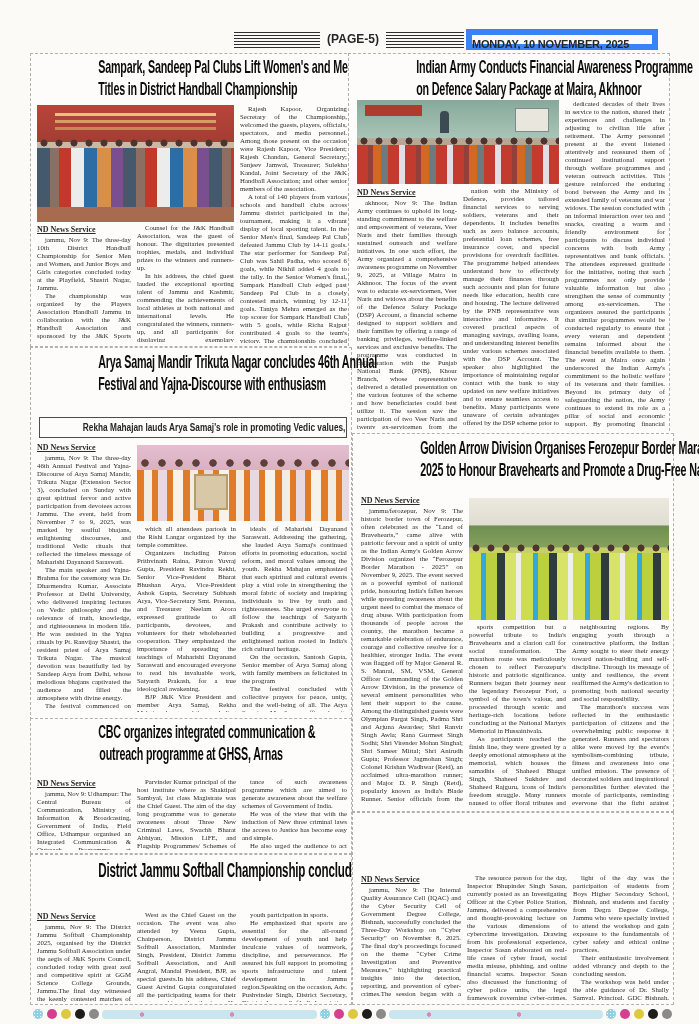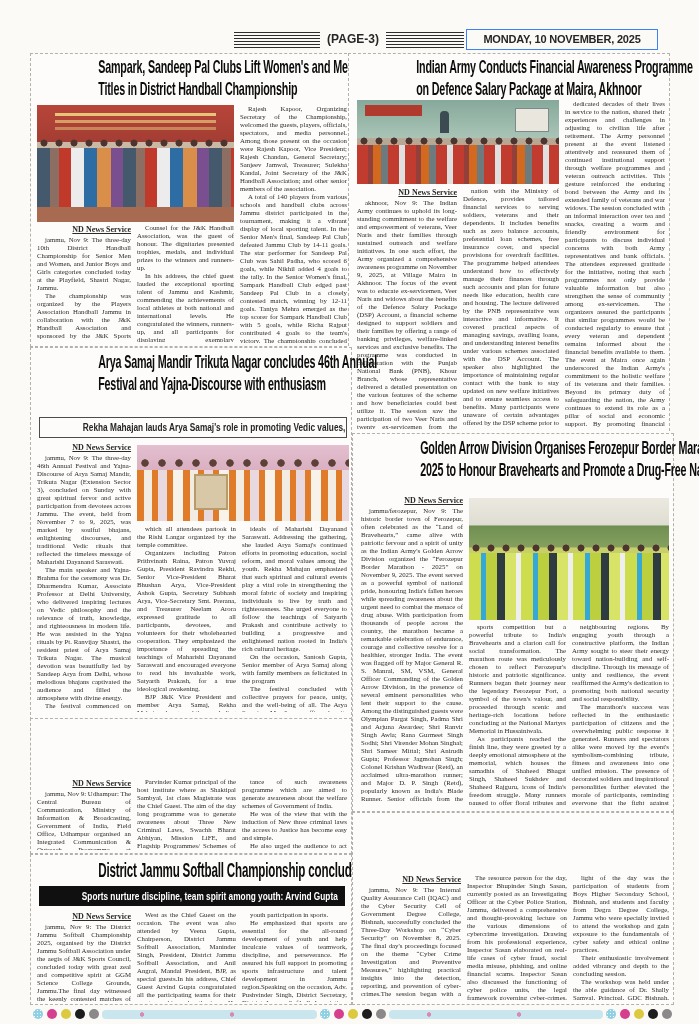--- a/index.html
+++ b/index.html
@@ -5,38 +5,38 @@
   html,body{margin:0;padding:0;background:#e9e7e2;}
   .page{position:relative;width:699px;height:1024px;background:#fbfaf7;overflow:hidden;
         font-family:"Liberation Serif",serif;color:#262626;}
   
   .mast-black{position:absolute;left:36px;top:29px;width:194px;height:21px;background:#141414;
       color:#fff;font-family:"Liberation Sans",sans-serif;font-weight:700;font-size:11.5px;
       line-height:21px;padding-left:7px;box-sizing:border-box;letter-spacing:-0.2px;}
   .stripes{position:absolute;height:16px;top:32px;background:repeating-linear-gradient(#2e2e2e 0 1.3px,transparent 1.3px 3px);}
   .page-label{position:absolute;left:322px;top:29px;width:62px;height:21px;text-align:center;
       font-family:"Liberation Sans",sans-serif;font-weight:700;font-size:12px;line-height:21px;background:#fbfaf7;}
-  .date-box{position:absolute;left:466px;top:29px;width:192px;height:21px;border:1px solid #3b82f6;
-      box-sizing:border-box;text-align:center;font-family:"Liberation Sans",sans-serif;font-weight:700;
+  .date-box{position:absolute;left:466px;top:29px;width:192px;height:21px;border:6px solid #3b82f6;
+      box-sizing:border-box;text-align:left;font-family:"Liberation Sans",sans-serif;font-weight:700;
       font-size:11px;line-height:19px;background:#fbfaf7;letter-spacing:-0.2px;}
   
   .article{position:absolute;border:1px dashed #b3b1ab;box-sizing:border-box;background:#fdfcfa;}
   .headline{position:absolute;left:0;right:0;text-align:center;font-family:"Liberation Sans",sans-serif;
       font-weight:700;color:#0c0c0c;}
   .headline p{margin:0;white-space:nowrap;transform:scaleX(.58);transform-origin:center;
       font-size:18.5px;line-height:22px;letter-spacing:-0.3px;}
   .headline.big p{font-size:20px;line-height:24px;}
   .subhead-box{position:absolute;border:1px solid #4c4c4c;background:#fdfcfa;text-align:center;overflow:hidden;}
   .subhead-box p,.subhead-bar p{margin:0;white-space:nowrap;transform:scaleX(.72);transform-origin:center;
       font-family:"Liberation Sans",sans-serif;font-weight:700;font-size:11.5px;line-height:19px;}
   .subhead-bar{position:absolute;background:#101010;color:#fff;text-align:center;overflow:hidden;}
   .col{position:absolute;overflow:hidden;font-size:6.8px;line-height:8px;text-align:justify;color:#2b2b2b;}
   .col p{margin:0;text-indent:8px;}
   .byline{font-family:"Liberation Serif",serif;font-weight:700;font-size:8px;line-height:11px;
-      text-align:right;text-decoration:underline;margin-bottom:1px;}
+      text-align:left;text-decoration:underline;margin-bottom:1px;}
   
   .photo{position:absolute;overflow:hidden;background:#c9b8a4;}
   .ph-heads{position:absolute;left:0;right:0;height:12px;
       background-image:radial-gradient(circle at 7px 6px,#4e342e 3.2px,transparent 3.8px);
       background-size:15px 12px;background-repeat:repeat-x;}
   .photo-handball .ph-banner{position:absolute;top:0;left:0;right:0;height:32%;background:linear-gradient(#b8453a,#a33d33);}
   .photo-handball .ph-bannertext{position:absolute;top:8px;left:9%;right:9%;height:3px;
       background:rgba(240,220,130,.85);box-shadow:0 7px 0 rgba(240,220,130,.6),0 14px 0 rgba(240,220,130,.45);}
   .photo-handball .ph-heads{top:27%;}
   .photo-handball .ph-crowd{position:absolute;top:37%;bottom:13%;left:0;right:0;
@@ -69,21 +69,21 @@
   .dot.g{background:#8a8a8a;}
   .cbar{flex:1;height:9px;background:#c9e6ee;border-radius:4px;
       background-image:radial-gradient(circle at 40px 4.5px,#d98ab0 2px,transparent 2.3px);background-size:90px 9px;}
 </style>
 </head>
 <body>
 
 <div class="page">
 
   <div class="stripes" style="left:234px;width:86px;"></div>
-  <div class="page-label">(PAGE-3)</div>
+  <div class="page-label">(PAGE-5)</div>
   <div class="stripes" style="left:386px;width:78px;"></div>
   <div class="date-box">MONDAY, 10 NOVEMBER, 2025</div>
 
   <div class="article" style="left:30px;top:53px;width:322px;height:294px;">
     <div class="headline" style="top:2px;">
         <p>Sampark, Sandeep Pal Clubs Lift Women's and Men's</p>
         <p>Titles in District Handball Championship</p>
       </div>
     <div class="photo photo-handball" style="left:6px;top:51px;width:197px;height:117px;">
       <div class="ph-banner">
@@ -188,43 +188,44 @@
         <p>sports competition but a powerful tribute to India's Bravehearts and a clarion call for social transformation. The marathon route was meticulously chosen to reflect Ferozepur's historic and patriotic significance. Runners began their journey near the legendary Ferozepur Fort, a symbol of the town's valour, and proceeded through scenic and heritage-rich locations before concluding at the National Martyrs Memorial in Hussainiwala.</p>
         <p>As participants reached the finish line, they were greeted by a deeply emotional atmosphere at the memorial, which houses the samadhis of Shaheed Bhagat Singh, Shaheed Sukhdev and Shaheed Rajguru, icons of India's freedom struggle. Many runners paused to offer floral tributes and observe a moment of silence in honour of these immortal heroes. The convergence of fitness, patriotism and social awareness created a profound sense of purpose that resonated across the gathering.</p>
       </div>
     <div class="col" style="left:219px;top:189px;width:97px;height:182px;">
         <p>neighbouring regions. By engaging youth through a constructive platform, the Indian Army sought to steer their energy toward nation-building and self-discipline. Through its message of unity and resilience, the event reaffirmed the Army's dedication to promoting both national security and social responsibility.</p>
         <p>The marathon's success was reflected in the enthusiastic participation of citizens and the overwhelming public response it generated. Runners and spectators alike were moved by the event's symbolism-combining tribute, fitness and awareness into one unified mission. The presence of decorated soldiers and inspirational personalities further elevated the morale of participants, reminding everyone that the fight against drugs and social decay is a shared responsibility that requires collective effort. By organizing the Ferozepur Border Marathon, the Golden Arrow Division once again demonstrated the Indian Army's commitment to serving the nation beyond its military duties. The event highlighted how the armed forces continue to act as a catalyst for social change, unity and national pride.</p>
       </div>
   </div>
 
   <div class="article" style="left:30px;top:718px;width:322px;height:136px;">
+    <div class="headline" style="top:2px;">
+        <p>CBC organizes integrated communication &amp;</p>
+        <p>outreach programme at GHSS, Arnas</p>
+      </div>
     <div class="col" style="left:6px;top:59px;width:94px;height:72px;">
       <div class="byline">ND News Service</div>
       <div>
           <p>jammu, Nov 9: Udhampur: The Central Bureau of Communication, Ministry of Information &amp; Broadcasting, Government of India, Field Office, Udhampur organised an Integrated Communication &amp; Outreach Programme at Government Higher Secondary School, Arnas.</p>
         </div>
     </div>
     <div class="col" style="left:106px;top:59px;width:99px;height:72px;">
         <p>Parvinder Kumar principal of the host institute where as Shaktipal Sambyal, 1st class Magistrate was the Chief Guest. The aim of the day long programme was to generate awareness about Three New Criminal Laws, Swachh Bharat Abhiyan, Mission LiFE, and Flagship Programmes/ Schemes of Government of India.</p>
       </div>
     <div class="col" style="left:211px;top:59px;width:105px;height:72px;">
         <p>tance of such awareness programme which are aimed to generate awareness about the welfare schemes of Government of India.</p>
         <p>He was of the view that with the induction of New three criminal laws the access to Justice has become easy and simple.</p>
         <p>He also urged the audience to act as message carriers/ Ambassadors for spreading the message of such programmes in their area.</p>
       </div>
   </div>
 
   <div class="article" style="left:30px;top:854px;width:322px;height:151px;">
     <div class="headline big" style="top:3px;">
         <p>District Jammu Softball Championship concludes</p>
       </div>
-    <div class="subhead-bar" style="left:8px;top:31px;width:306px;height:20px;">
-      <p style="line-height:20px;">Sports nurture discipline, team spirit among youth: Arvind Gupta</p>
-    </div>
     <div class="col" style="left:6px;top:56px;width:94px;height:91px;">
       <div class="byline">ND News Service</div>
       <div>
           <p>jammu, Nov 9: The District Jammu Softball Championship 2025, organised by the District Jammu Softball Association under the aegis of J&amp;K Sports Council, concluded today with great zeal and competitive spirit at GGM Science College Grounds, Jammu.The final day witnessed the keenly contested matches of Senior Boys and Senior Girls categories, marking the successful completion of the two-day championship.</p>
         </div>
     </div>
     <div class="col" style="left:106px;top:56px;width:99px;height:91px;">
         <p>West as the Chief Guest on the occasion. The event was also attended by Veena Gupta, Chairperson, District Jammu Softball Association, Maninder Singh, President, District Jammu Softball Association, and Anil Angral, Mandal President, BJP, as special guests.In his address, Chief Guest Arvind Gupta congratulated all the participating teams for their sportsmanship and enthusiasm. He appreciated the efforts of the District Jammu Softball Association for organising such a well-managed and spirited event that encourages</p>
       </div>
     <div class="col" style="left:211px;top:56px;width:105px;height:91px;">

